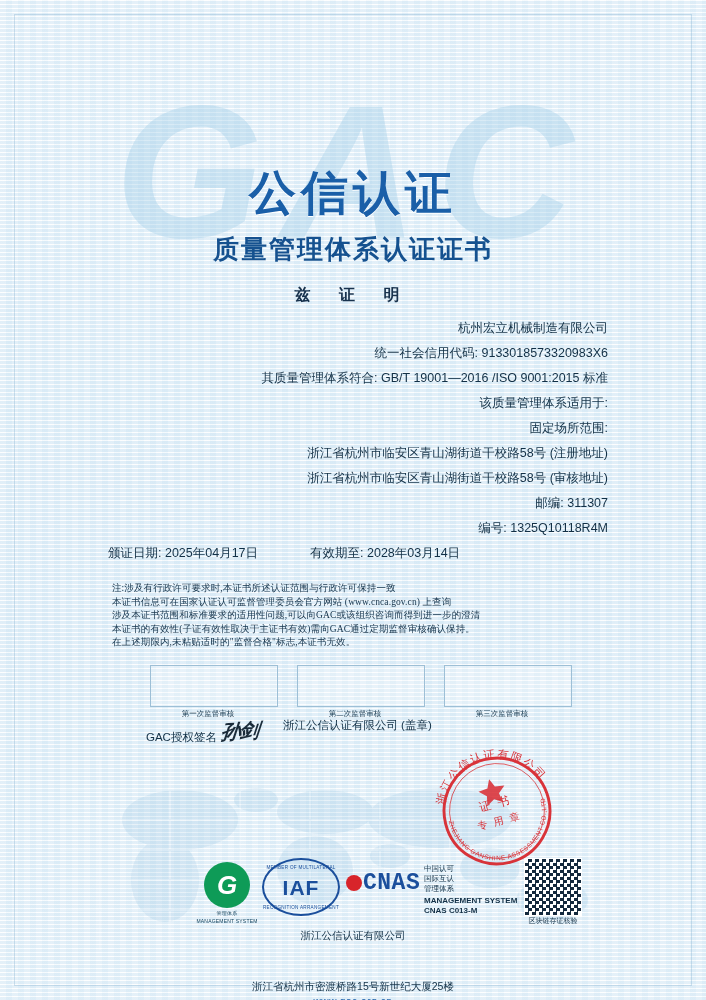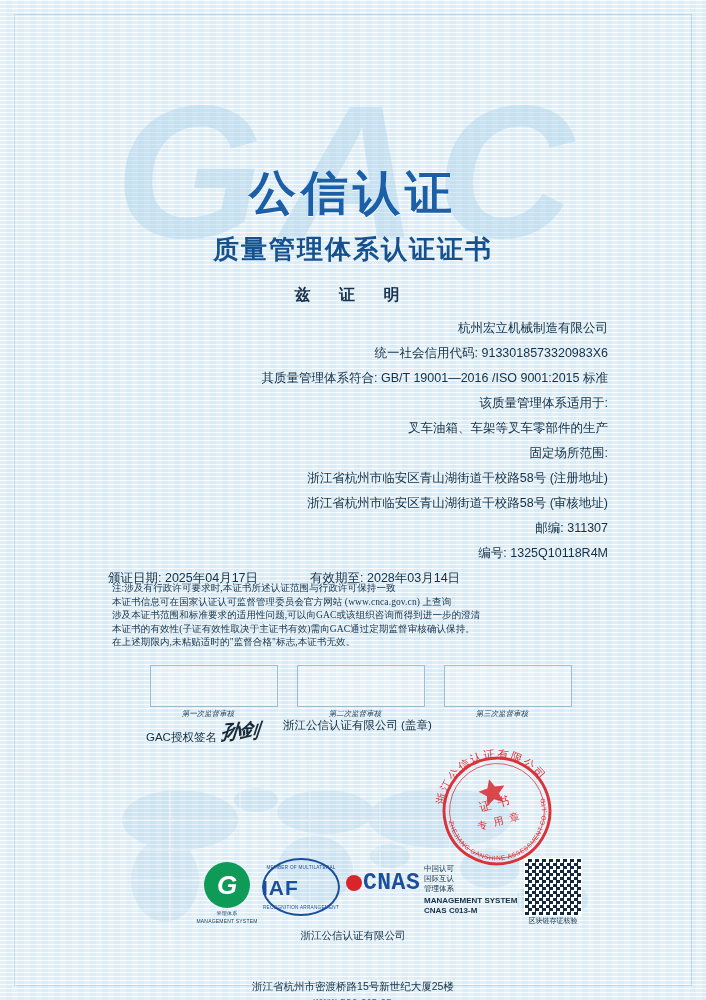--- a/index.html
+++ b/index.html
@@ -169,21 +169,21 @@
 
   
   .boxes {
     position: absolute;
     left: 150px;
     top: 665px;
     width: 410px;
     display: flex;
     justify-content: space-between;
   }
-  .box-wrap { width: 116px; font-style: italic; }
+  .box-wrap { width: 116px; }
   .box {
     width: 126px;
     height: 40px;
     border: 1px solid #9dbfd6;
     background: rgba(255,255,255,0.25);
   }
   .box-label {
     text-align: center;
     font-family: "Liberation Serif", serif;
     font-size: 7.5px;
@@ -277,21 +277,21 @@
   .iaf-ring {
     position: absolute;
     inset: 0;
     border: 2px solid #1b4f9c;
     border-radius: 50%;
   }
   .iaf-text {
     position: absolute;
     left: 0; right: 0;
     top: 18px;
-    text-align: left;
+    text-align: center;
     font-size: 21px;
     font-weight: bold;
     color: #1b4f9c;
     letter-spacing: 1px;
   }
   .iaf-top, .iaf-bot {
     position: absolute;
     left: 0; right: 0;
     text-align: center;
     font-size: 4.6px;
@@ -408,21 +408,20 @@
 
     <div class="title-main">公信认证</div>
     <div class="title-sub">质量管理体系认证证书</div>
     <div class="title-hereby">兹 证 明</div>
 
     <div class="body-block">
       <div class="body-line">杭州宏立机械制造有限公司</div>
       <div class="body-line">统一社会信用代码: 9133018573320983X6</div>
       <div class="body-line">其质量管理体系符合: GB/T 19001—2016 /ISO 9001:2015 标准</div>
       <div class="body-line">该质量管理体系适用于:</div>
-      <div class="body-line">叉车油箱、车架等叉车零部件的生产</div>
       <div class="body-line">固定场所范围:</div>
       <div class="body-line">浙江省杭州市临安区青山湖街道干校路58号 (注册地址)</div>
       <div class="body-line">浙江省杭州市临安区青山湖街道干校路58号 (审核地址)</div>
       <div class="body-line">邮编: 311307</div>
       <div class="body-line">编号: 1325Q10118R4M</div>
       <div class="dates-row">
         <div class="d1">颁证日期: 2025年04月17日</div>
         <div class="d2">有效期至: 2028年03月14日</div>
       </div>
     </div>

